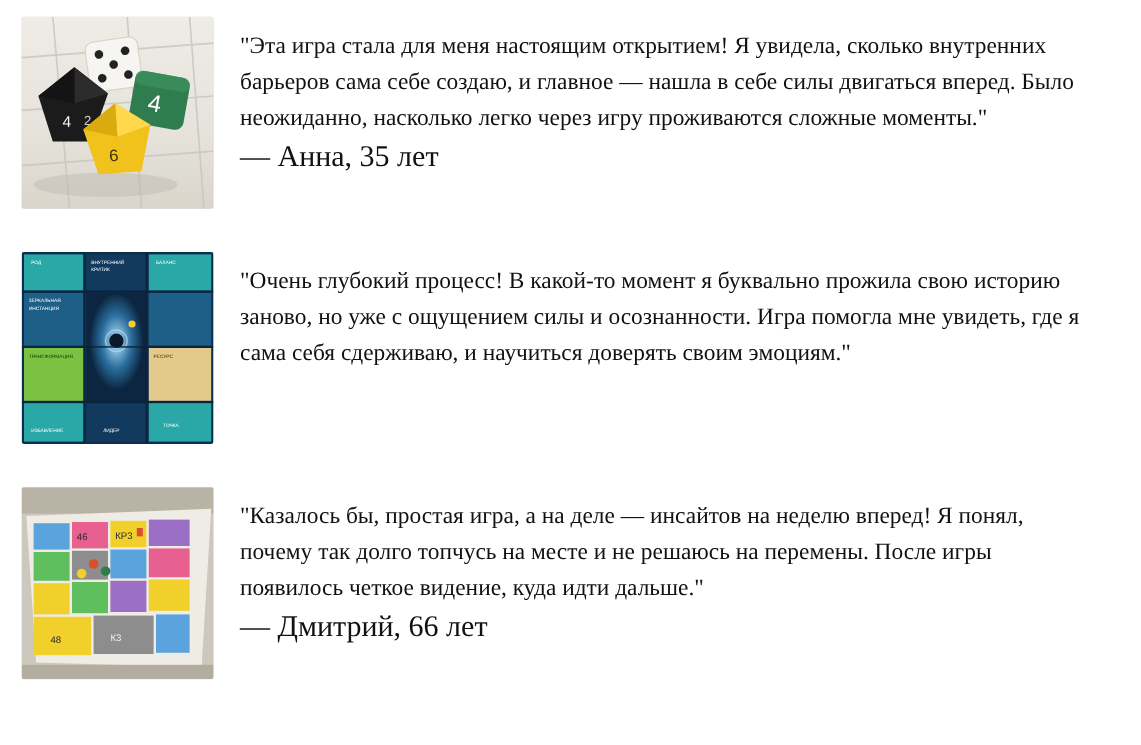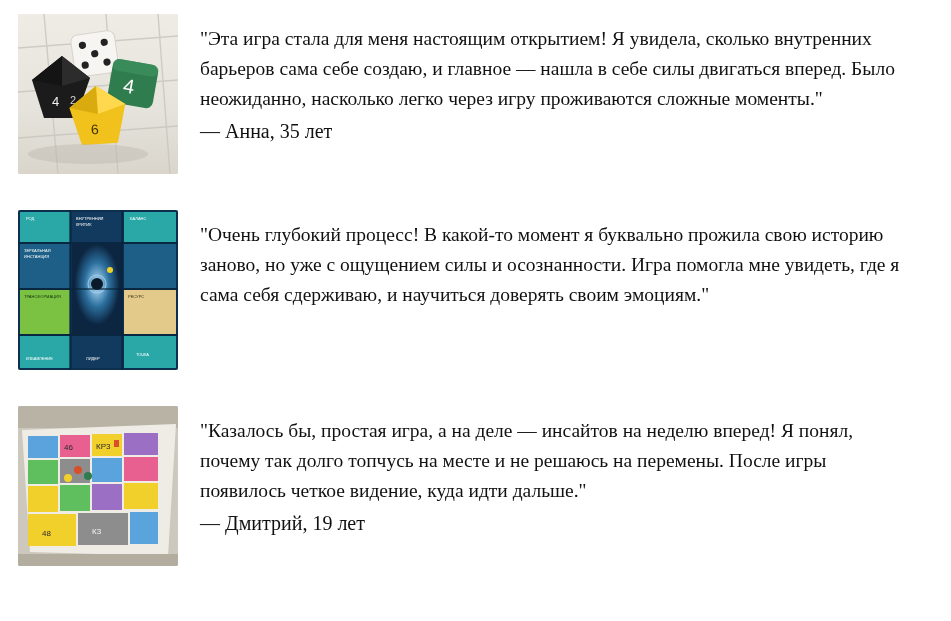--- a/index.html
+++ b/index.html
@@ -54,21 +54,21 @@
 
   .quote-text {
     font-size: 19.5px;
     line-height: 30px;
     color: #111111;
     margin: 0 0 2px 0;
     font-family: "Liberation Serif", serif;
   }
 
   .quote-author {
-    font-size: 20px;
+    font-size: 25px;
     line-height: 30px;
     color: #111111;
     margin: 0;
     font-family: "Liberation Serif", serif;
   }
 
   
   .sr-only {
     position: absolute;
     width: 1px; height: 1px;
@@ -241,17 +241,17 @@
         <circle cx="60" cy="64" r="4" fill="#d94f2b"></circle>
         <circle cx="70" cy="70" r="4" fill="#2f7d4f"></circle>
         <circle cx="50" cy="72" r="4" fill="#f2d02c"></circle>
         <rect x="96" y="34" width="5" height="7" fill="#d94f2b"></rect>
 
         <rect x="0" y="148" width="160" height="12" fill="#b3ada0"></rect>
       </svg>
     </div>
     <div class="quote-block">
       <p class="quote-text">"Казалось бы, простая игра, а на деле — инсайтов на неделю вперед! Я понял, почему так долго топчусь на месте и не решаюсь на перемены. После игры появилось четкое видение, куда идти дальше."</p>
-      <p class="quote-author">— Дмитрий, 19 лет</p>
+      <p class="quote-author">— Дмитрий, 66 лет</p>
     </div>
   </div>
 
 </div>
 
 </body></html>

